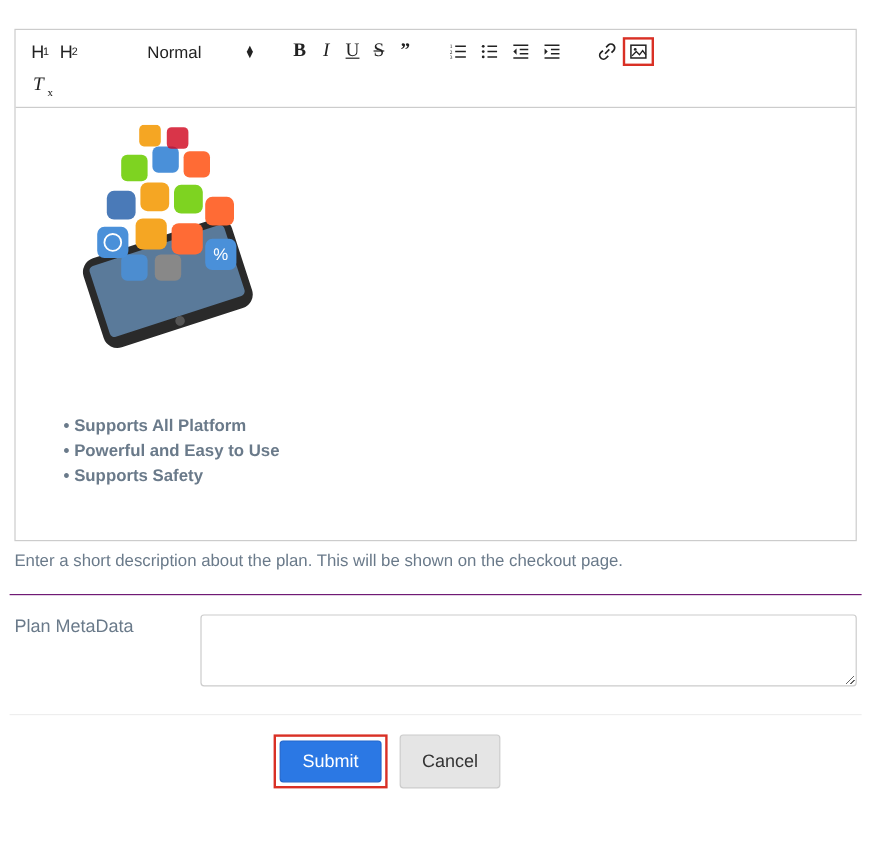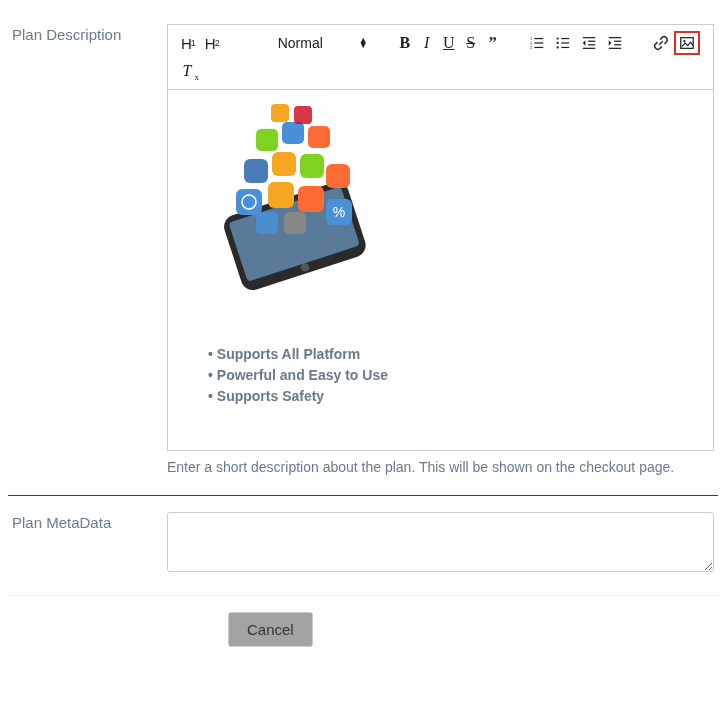--- a/index.html
+++ b/index.html
@@ -22,28 +22,27 @@
 .img-placeholder { width: 200px; height: 230px; position: relative; margin-bottom: 10px; }
 .bullets { list-style: none; padding-left: 22px; }
 .bullets li { color: #6a7a8a; font-size: 14px; font-weight: 600; line-height: 1.5; }
 .bullets li::before { content: "• "; }
 .help-text { color: #6a7a8a; font-size: 14px; margin-top: 8px; }
 .metadata-input { width: 100%; height: 60px; border: 1px solid #ccc; border-radius: 3px; padding: 8px; font-family: inherit; font-size: 14px; resize: vertical; }
 .btn-row { padding: 16px 0 16px 220px; display: flex; gap: 10px; }
 .btn { padding: 8px 18px; font-size: 15px; border-radius: 3px; cursor: pointer; font-family: inherit; }
 .btn-primary { background: #2b78e4; color: #fff; border: 1px solid #2266cc; }
 .btn-primary-wrap { border: 2px solid #d93025; padding: 3px; display: inline-block; }
-.btn-secondary { background: #a3a3a3; color: #333; border: 1px solid #ccc; }
+.btn-secondary { background: #e5e5e5; color: #333; border: 1px solid #ccc; }
 .phone-svg { width: 100%; height: 100%; }
 </style>
 </head>
 <body>
 
 <div class="form-row no-border">
-  <div class="label-col">Plan Description</div>
   <div class="field-col">
     <div class="editor-wrap">
       <div class="toolbar">
         <div class="tool-group">
           <button class="tool-btn h-btn">H<sub>1</sub></button>
           <button class="tool-btn h-btn">H<sub>2</sub></button>
         </div>
         <div class="tool-group">
           <div class="size-select">
             <span>Normal</span>
@@ -162,14 +161,17 @@
 </div>
 
 <div class="form-row" style="border-top:1px solid #701a75;">
   <div class="label-col">Plan MetaData</div>
   <div class="field-col">
     <textarea class="metadata-input" value="" style=""></textarea>
   </div>
 </div>
 
 <div class="btn-row">
+  <span class="btn-primary-wrap">
+    <button class="btn btn-primary">Submit</button>
+  </span>
   <button class="btn btn-secondary">Cancel</button>
 </div>
 
 </body></html>

